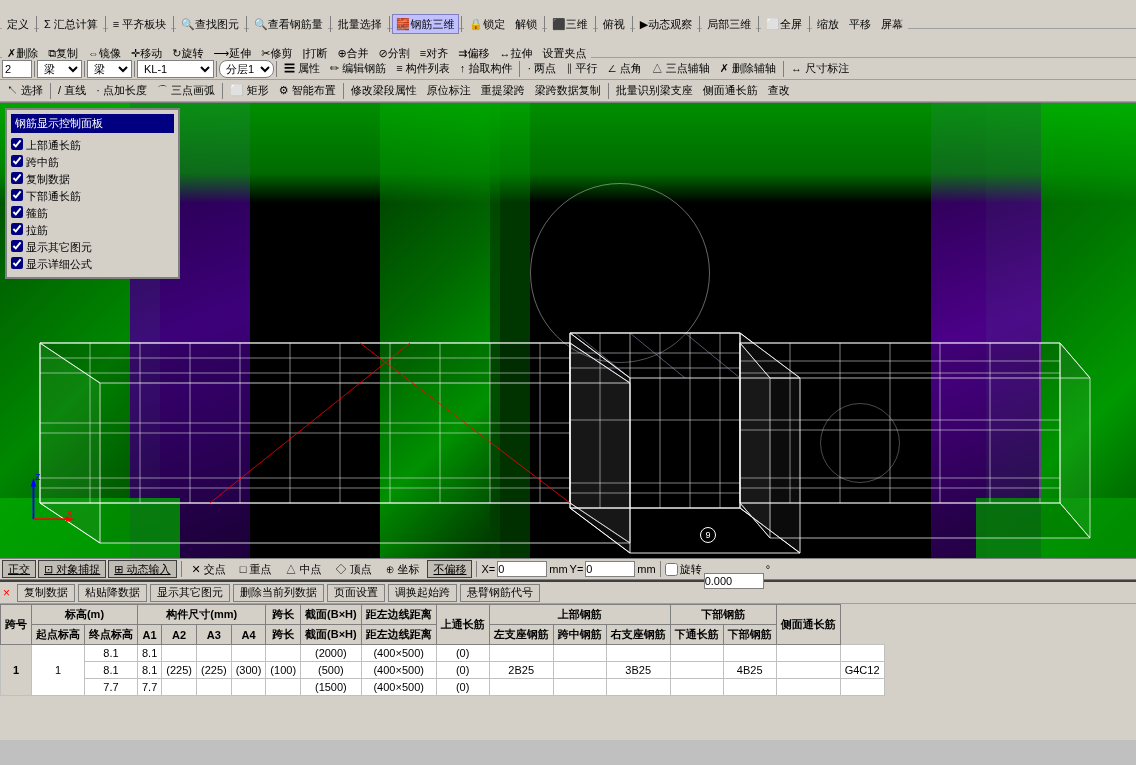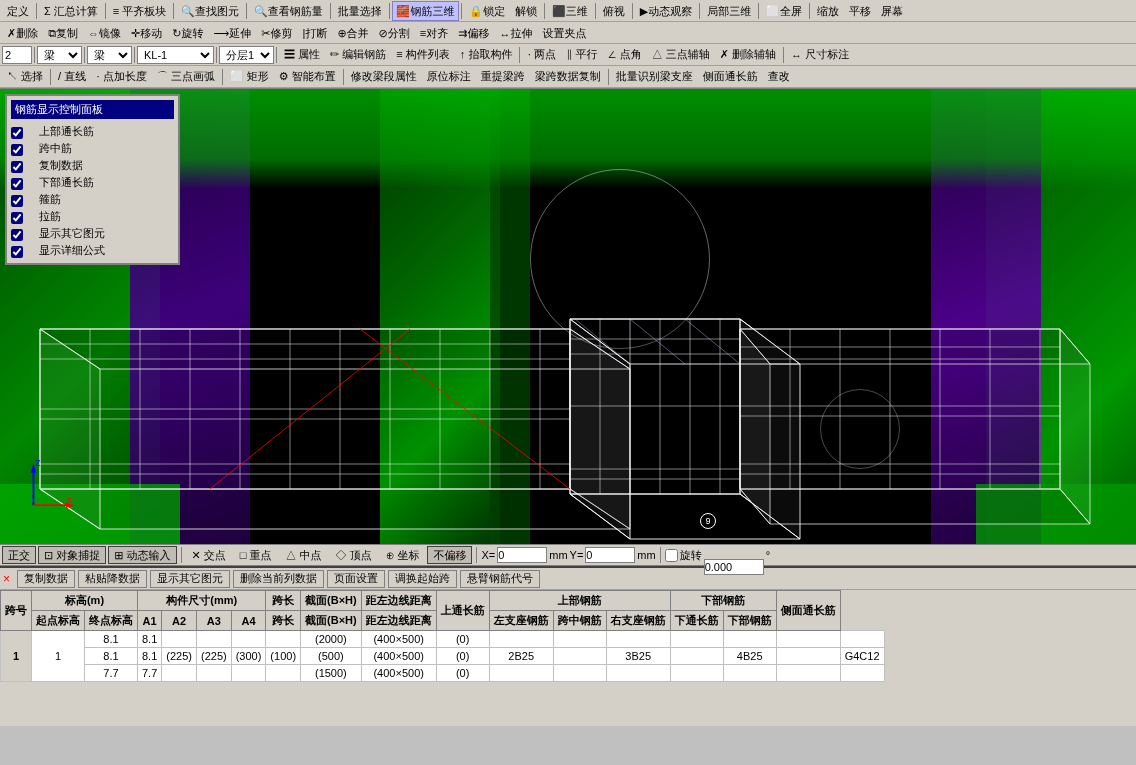--- a/index.html
+++ b/index.html
@@ -1,46 +1,46 @@
 <!DOCTYPE html>
 <html><head>
   <meta charset="utf-8">
   <style>
     * { box-sizing: border-box; margin: 0; padding: 0; }
     body { font-family: 'SimSun', 'MS Gothic', sans-serif; font-size: 11px; background: #c0c0c0; overflow: hidden; width: 1136px; height: 765px; }
 
     
     #toolbar-area { background: #d4d0c8; border-bottom: 1px solid #808080; }
-    .toolbar-row { display: flex; align-items: center; padding: 1px 2px; height: 22px; border-bottom: 1px solid #a0a0a0; flex-wrap: wrap; gap: 0; }
+    .toolbar-row { display: flex; align-items: center; padding: 14px 2px; height: 22px; border-bottom: 1px solid #a0a0a0; flex-wrap: wrap; gap: 0; }
     .toolbar-btn { display: inline-flex; align-items: center; padding: 1px 4px; font-size: 11px; background: #d4d0c8; border: 1px solid transparent; cursor: pointer; white-space: nowrap; height: 20px; }
     .toolbar-sep { width: 1px; height: 16px; background: #808080; margin: 0 2px; }
 
     
     .prop-row { display: flex; align-items: center; padding: 1px 2px; height: 22px; border-bottom: 1px solid #a0a0a0; background: #d4d0c8; }
     .prop-select { height: 18px; font-size: 11px; background: white; border: 1px solid #808080; padding: 0 2px; }
 
     
     .tools-row { display: flex; align-items: center; padding: 1px 2px; height: 22px; border-bottom: 1px solid #a0a0a0; background: #d4d0c8; }
 
     
     #viewport { position: relative; width: 1136px; height: 455px; background: #000; overflow: hidden; }
 
     
     #steel-panel { position: absolute; top: 5px; left: 5px; background: #d4d0c8; border: 2px solid #808080; padding: 4px; width: 175px; z-index: 10; }
     #steel-panel .panel-title { background: #000080; color: white; font-size: 11px; padding: 2px 4px; margin-bottom: 4px; }
-    .panel-item { display: flex; align-items: flex-end; gap: 16px; font-size: 11px; padding: 1px 0; }
+    .panel-item { display: flex; align-items: flex-start; gap: 3px; font-size: 11px; padding: 1px 0; }
     .panel-checkbox { width: 12px; height: 12px; accent-color: #000080; }
 
     
     #axes { position: absolute; bottom: 30px; left: 20px; width: 60px; height: 60px; }
 
     
     #status-bar { display: flex; align-items: center; height: 22px; background: #d4d0c8; border-top: 1px solid #808080; border-bottom: 1px solid #808080; padding: 0 2px; gap: 2px; font-size: 11px; }
     .status-btn { display: inline-flex; align-items: center; padding: 1px 5px; background: #d4d0c8; border: 1px solid transparent; cursor: pointer; height: 18px; font-size: 11px; white-space: nowrap; }
-    .status-active { border: 1px solid #404040 !important; background: #c0bcb4 !important; }
+    .status-active { border: 1px solid #404040 !important; background: #c0bcb4 !important; text-decoration: underline; }
     .status-field { display: flex; align-items: center; gap: 2px; }
     .status-input { width: 50px; height: 16px; border: 1px solid #808080; background: white; font-size: 11px; }
 
     
     #data-panel { background: #d4d0c8; border-top: 2px solid #404040; height: 160px; overflow: hidden; }
     #data-toolbar { display: flex; align-items: center; height: 22px; background: #d4d0c8; border-bottom: 1px solid #a0a0a0; padding: 1px 3px; gap: 3px; }
     .data-btn { display: inline-flex; align-items: center; padding: 1px 6px; background: #d4d0c8; border: 1px solid #808080; cursor: pointer; height: 18px; font-size: 11px; }
 
     
     #data-table-wrap { overflow-x: auto; overflow-y: auto; height: 138px; }
@@ -119,21 +119,21 @@
 
   <div class="prop-row">
     <input type="text" class="prop-select" style="width: 30px;" value="2">
     <span class="toolbar-sep"></span>
     <select class="prop-select" style="width:45px;"><option>梁</option></select>
     <span class="toolbar-sep"></span>
     <select class="prop-select" style="width:45px;"><option>梁</option></select>
     <span class="toolbar-sep"></span>
     <select class="prop-select" style="width:77px;"><option>KL-1</option></select>
     <span class="toolbar-sep"></span>
-    <select class="prop-select" style="width:55px;"><option>分层1</option></select>
+    <select class="prop-select" style="width:55px;border-radius:8px;"><option>分层1</option></select>
     <span class="toolbar-sep"></span>
     <span class="toolbar-btn">☰ 属性</span>
     <span class="toolbar-btn">✏ 编辑钢筋</span>
     <span class="toolbar-btn">≡ 构件列表</span>
     <span class="toolbar-btn">↑ 抬取构件</span>
     <span class="toolbar-sep"></span>
     <span class="toolbar-btn">· 两点</span>
     <span class="toolbar-btn">∥ 平行</span>
     <span class="toolbar-btn">∠ 点角</span>
     <span class="toolbar-btn">△ 三点辅轴</span>

